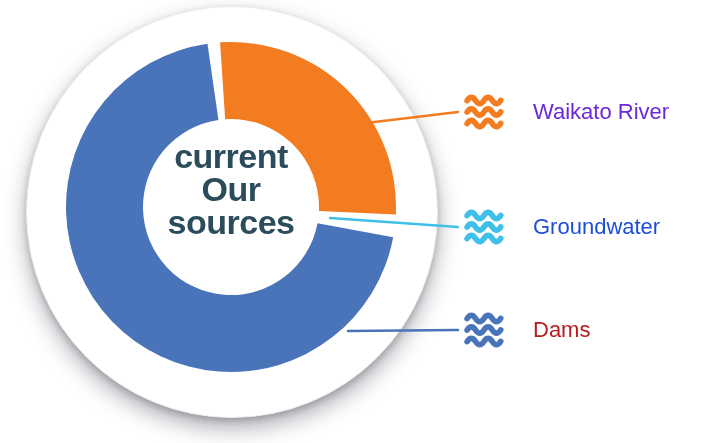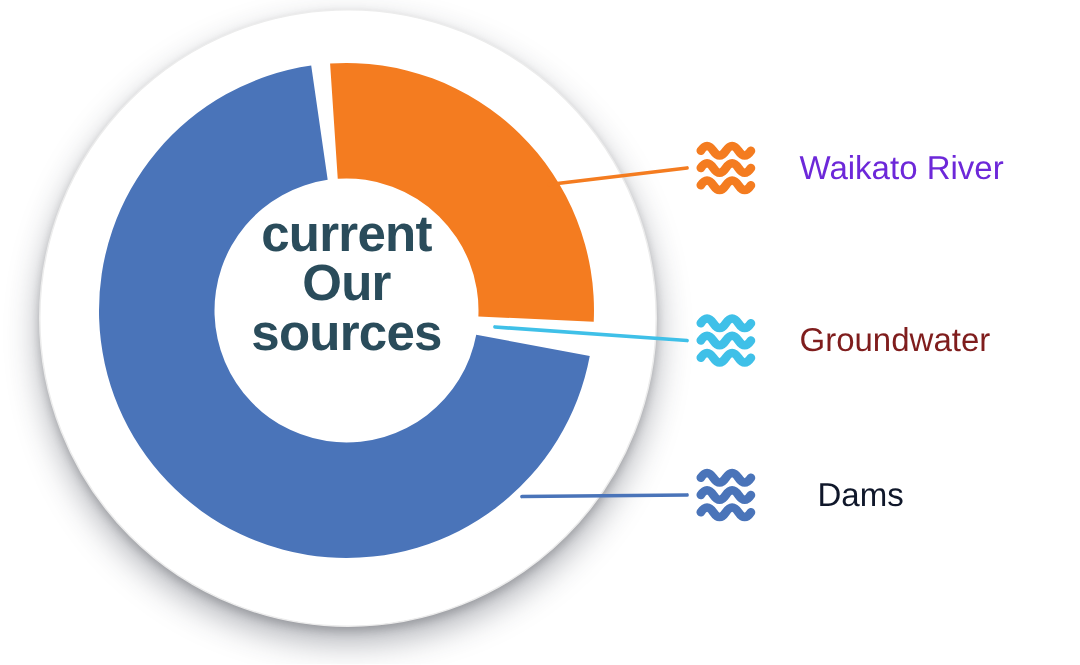--- a/index.html
+++ b/index.html
@@ -85,27 +85,27 @@
   </div>
 
   <div class="legend-item" style="top:205px;">
     <span class="wave-wrap" style="color: rgb(63, 192, 232);">
       <svg width="46" height="40" viewBox="0 0 44 38" xmlns="http://www.w3.org/2000/svg">
         <path d="M4 8 Q8 2 12 8 T20 8 T28 8 T36 8" fill="none" stroke="currentColor" stroke-width="5.5" stroke-linecap="round"></path>
         <path d="M4 19 Q8 13 12 19 T20 19 T28 19 T36 19" fill="none" stroke="currentColor" stroke-width="5.5" stroke-linecap="round"></path>
         <path d="M4 30 Q8 24 12 30 T20 30 T28 30 T36 30" fill="none" stroke="currentColor" stroke-width="5.5" stroke-linecap="round"></path>
       </svg>
     </span>
-    <span class="legend-label" style="color: #7f1d1d;">Groundwater</span>
+    <span class="legend-label" style="color: #1d4ed8;">Groundwater</span>
   </div>
 
   <div class="legend-item" style="top:308px;">
     <span class="wave-wrap" style="color: rgb(74, 116, 185);">
       <svg width="46" height="40" viewBox="0 0 44 38" xmlns="http://www.w3.org/2000/svg">
         <path d="M4 8 Q8 2 12 8 T20 8 T28 8 T36 8" fill="none" stroke="currentColor" stroke-width="5.5" stroke-linecap="round"></path>
         <path d="M4 19 Q8 13 12 19 T20 19 T28 19 T36 19" fill="none" stroke="currentColor" stroke-width="5.5" stroke-linecap="round"></path>
         <path d="M4 30 Q8 24 12 30 T20 30 T28 30 T36 30" fill="none" stroke="currentColor" stroke-width="5.5" stroke-linecap="round"></path>
       </svg>
     </span>
-    <span class="legend-label" style="color: #0f172a; margin-left: 12px;">Dams</span>
+    <span class="legend-label" style="color: #b91c1c;">Dams</span>
   </div>
 
 </div>
 
 </body></html>

